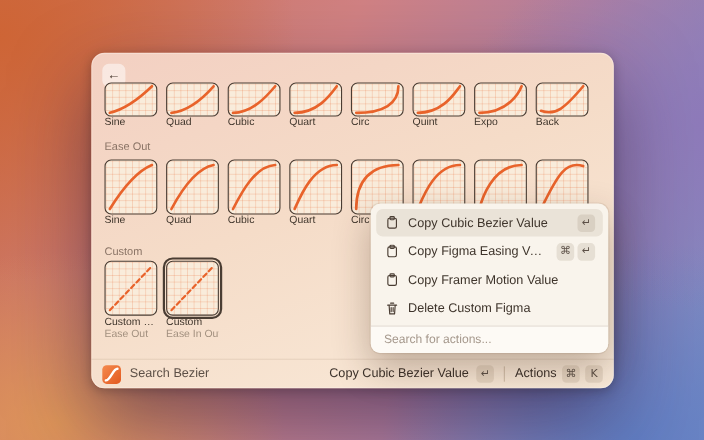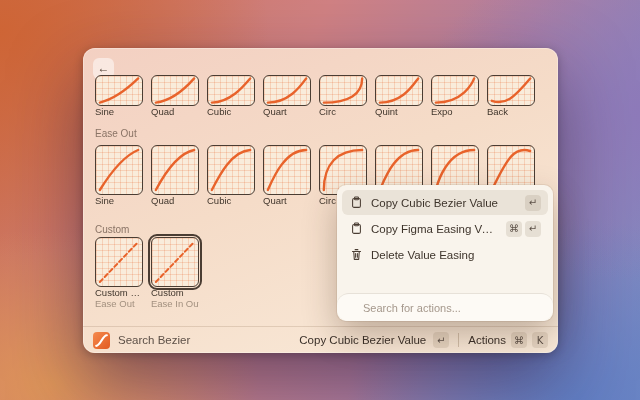--- a/index.html
+++ b/index.html
@@ -46,21 +46,21 @@
     font-size:11.5px;color:#3e342b;cursor:pointer;}
   .menu-item.selected{background:rgba(120,90,55,.11);}
   .mi-icon{width:14px;height:14px;display:flex;align-items:center;justify-content:center;flex:none;}
   .mi-icon svg{width:13px;height:13px;}
   .mi-label{flex:1;white-space:nowrap;overflow:hidden;text-overflow:ellipsis;}
   .mi-shortcuts{display:flex;gap:3px;}
   .badge{min-width:16px;height:16px;padding:0 2px;border-radius:4px;background:rgba(110,85,55,.13);
     color:#5c5047;font-size:10px;display:flex;align-items:center;justify-content:center;
     font-family:"DejaVu Sans",sans-serif;box-sizing:border-box;}
   .popup-search{margin-top:auto;height:27px;border-top:1px solid rgba(110,85,55,.15);
-    background:#fdfaf5;display:flex;align-items:center;padding:0 24px;border-radius:12px;}
+    background:#fdfaf5;display:flex;align-items:center;padding:0 10px;}
   .popup-search input{border:none;outline:none;background:transparent;font-size:11px;color:#4a3d33;width:100%;
     font-family:"Liberation Sans",sans-serif;}
   .popup-search input::placeholder{color:#a5988c;}
   
   .footer{position:absolute;left:0;right:0;bottom:0;height:26px;border-top:1px solid rgba(120,90,60,.18);
     display:flex;align-items:center;padding:0 10px;gap:8px;border-radius:0 0 12px 12px;}
   .app-icon{width:17px;height:17px;border-radius:4px;background:linear-gradient(135deg,#f58a4e,#e25a20);
     display:flex;align-items:center;justify-content:center;flex:none;}
   .footer-label{font-size:11.5px;color:#5d5047;}
   .footer-right{margin-left:auto;display:flex;align-items:center;gap:5px;}
@@ -277,24 +277,34 @@
           </span>
     <span class="mi-label">Copy Figma Easing Value</span>
     <span class="mi-shortcuts">
             <span class="badge">⌘</span>
             <span class="badge">↵</span>
           </span>
   </div>
         <div class="menu-item">
     <span class="mi-icon">
             <svg viewBox="0 0 16 16" fill="none" stroke="#4a3d33" stroke-width="1.3" stroke-linecap="round" stroke-linejoin="round">
+              <rect x="3.2" y="3" width="9.6" height="11" rx="1.8"></rect>
+              <rect x="5.6" y="1.2" width="4.8" height="3.4" rx="1"></rect>
+            </svg>
+          </span>
+    <span class="mi-label">Copy Framer Motion Value</span>
+    <span class="mi-shortcuts"></span>
+  </div>
+        <div class="menu-item">
+    <span class="mi-icon">
+            <svg viewBox="0 0 16 16" fill="none" stroke="#4a3d33" stroke-width="1.3" stroke-linecap="round" stroke-linejoin="round">
               <path d="M3,4.2 H13 M6.3,2 H9.7 M4.6,4.4 L5.3,14 H10.7 L11.4,4.4 M6.9,6.9 V11.4 M9.1,6.9 V11.4"></path>
             </svg>
           </span>
-    <span class="mi-label">Delete Value Easing</span>
+    <span class="mi-label">Delete Custom Figma</span>
     <span class="mi-shortcuts"></span>
   </div>
       </div>
     <div class="popup-search">
       <input type="text" placeholder="Search for actions..." style="">
     </div>
   </div>
 
   <div class="footer">
     <div class="app-icon">

